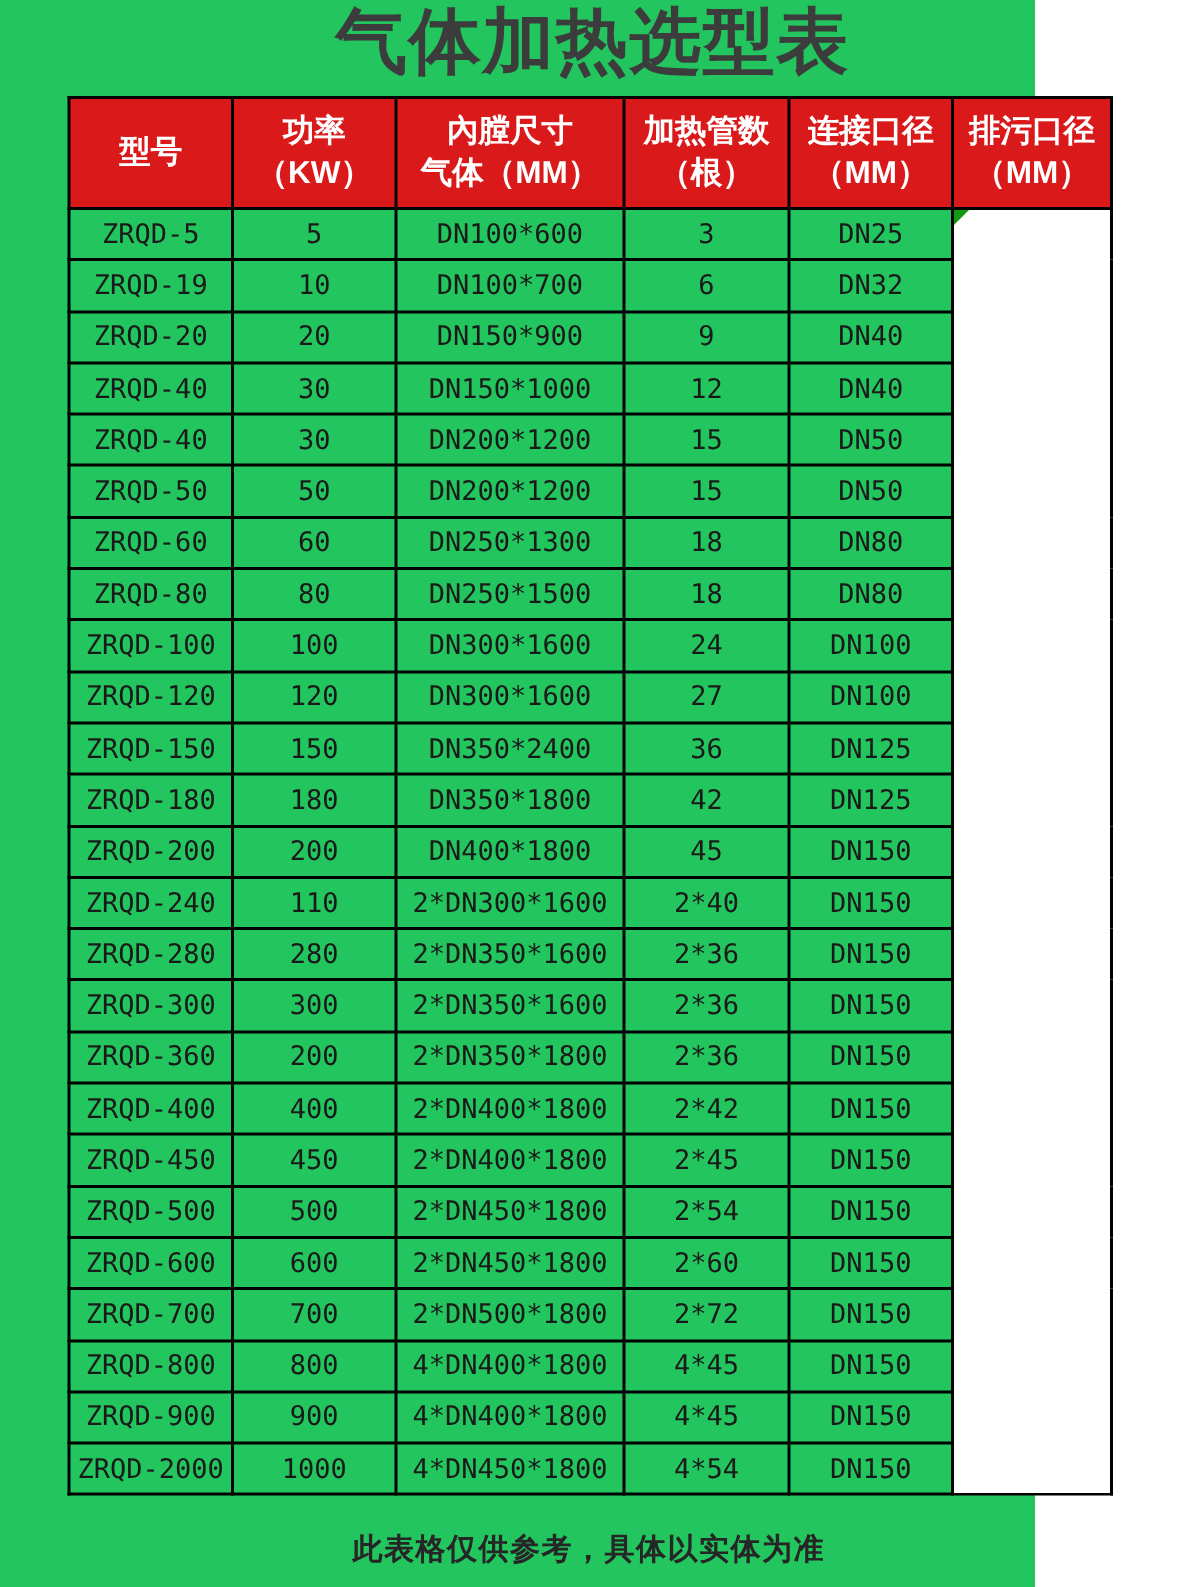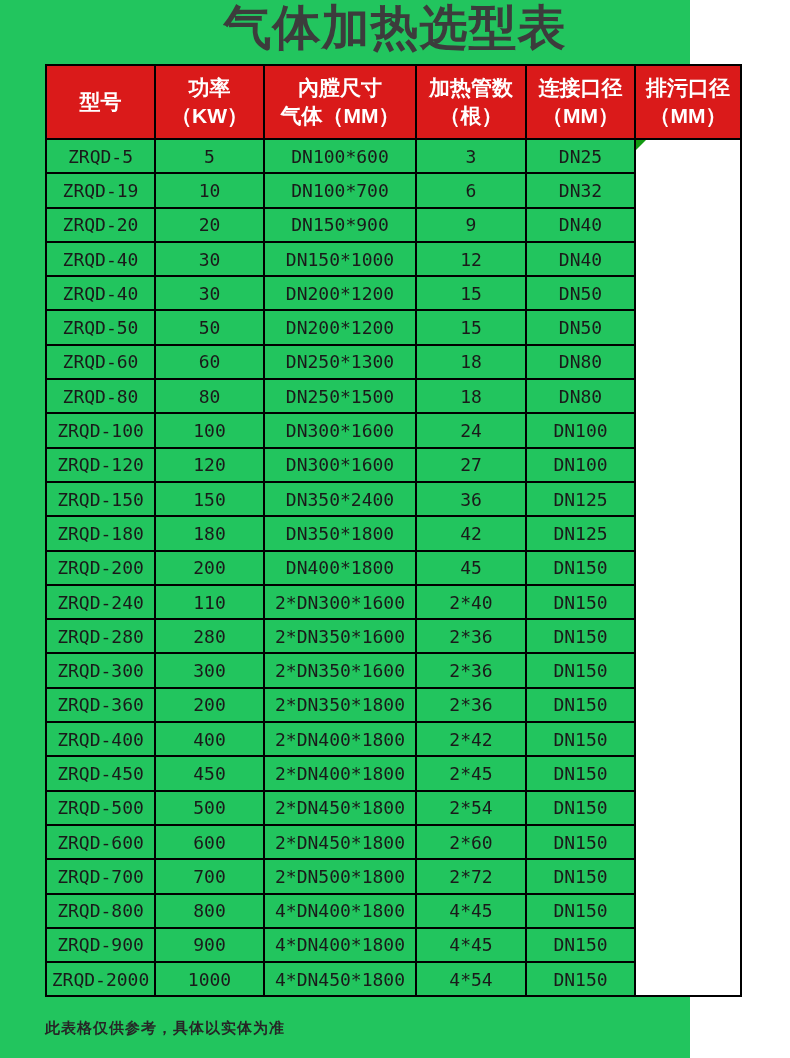--- a/index.html
+++ b/index.html
@@ -78,22 +78,22 @@
     width: 0;
     height: 0;
     border-top: 10px solid var(--marker-green, #129a12);
     border-right: 10px solid transparent;
   }
   .footnote {
     position: absolute;
     top: 1019px;
     left: 45px;
     width: 695px;
-    text-align: left;
-    font-size: 15px;
+    text-align: center;
+    font-size: 20px;
     font-weight: bold;
     color: #262626;
     letter-spacing: 1px;
     font-family: "Liberation Sans", sans-serif;
   }
 </style>
 </head>
 <body>
 
 <div class="page">

